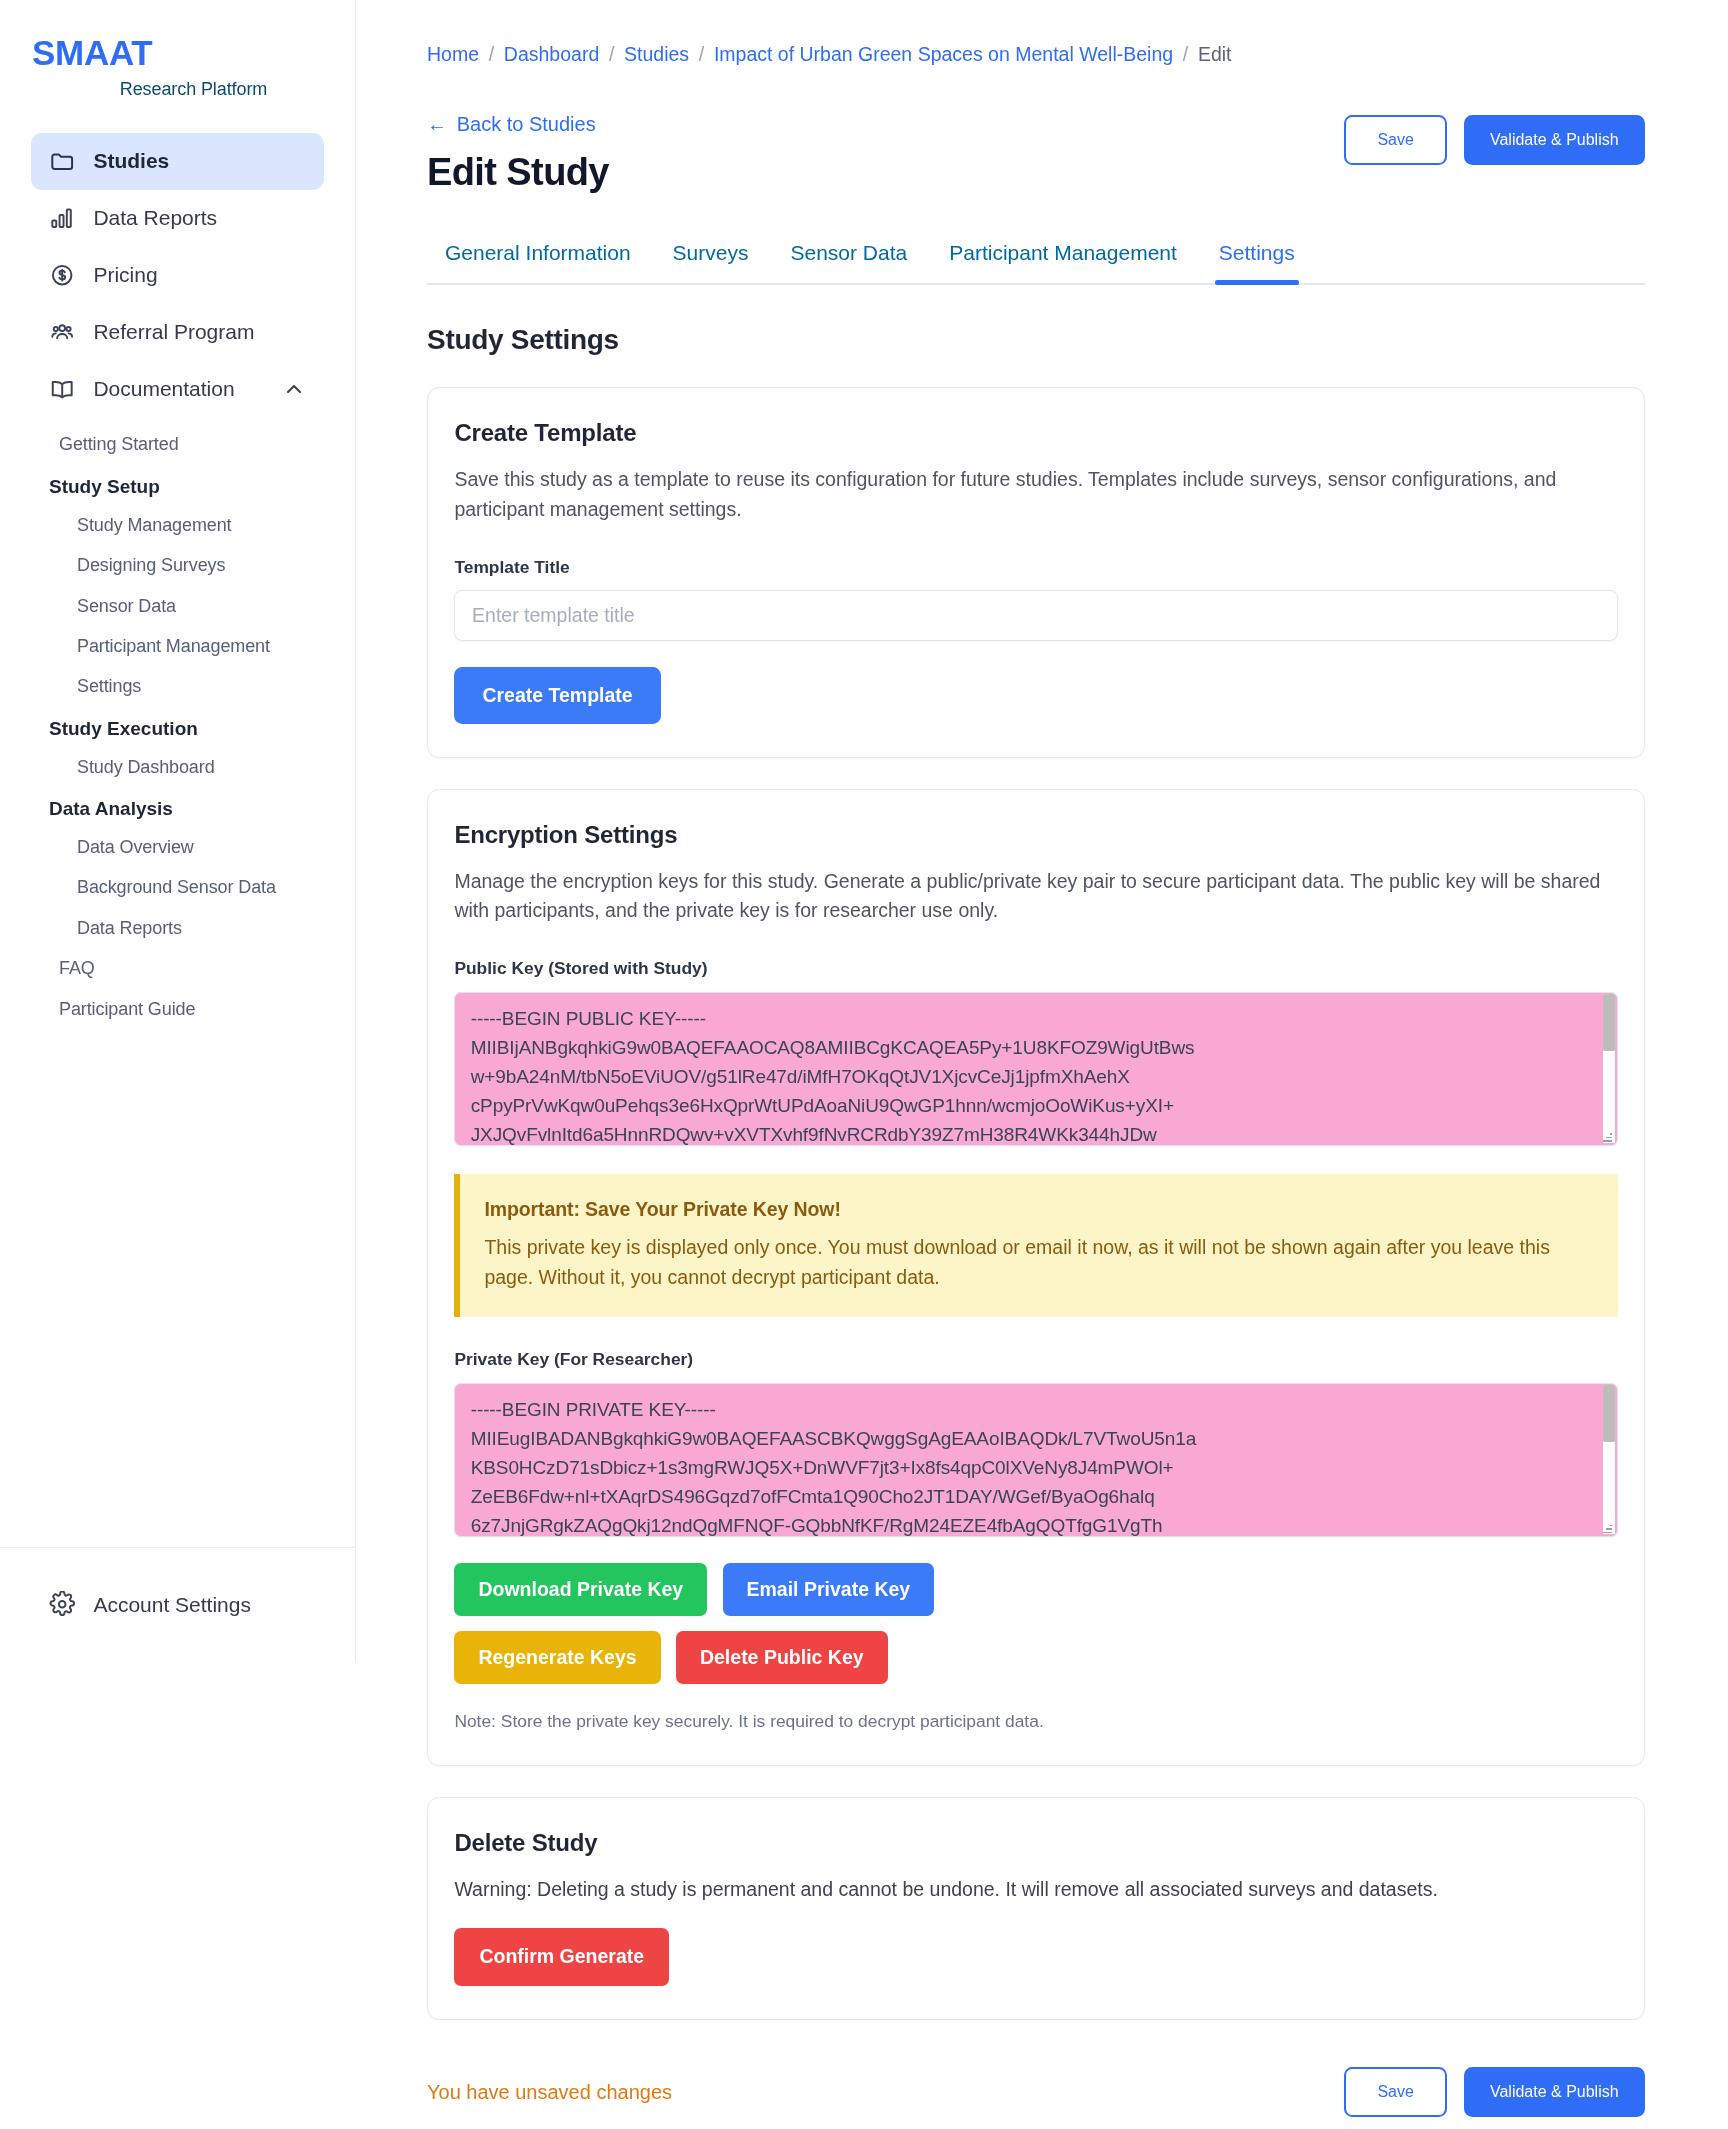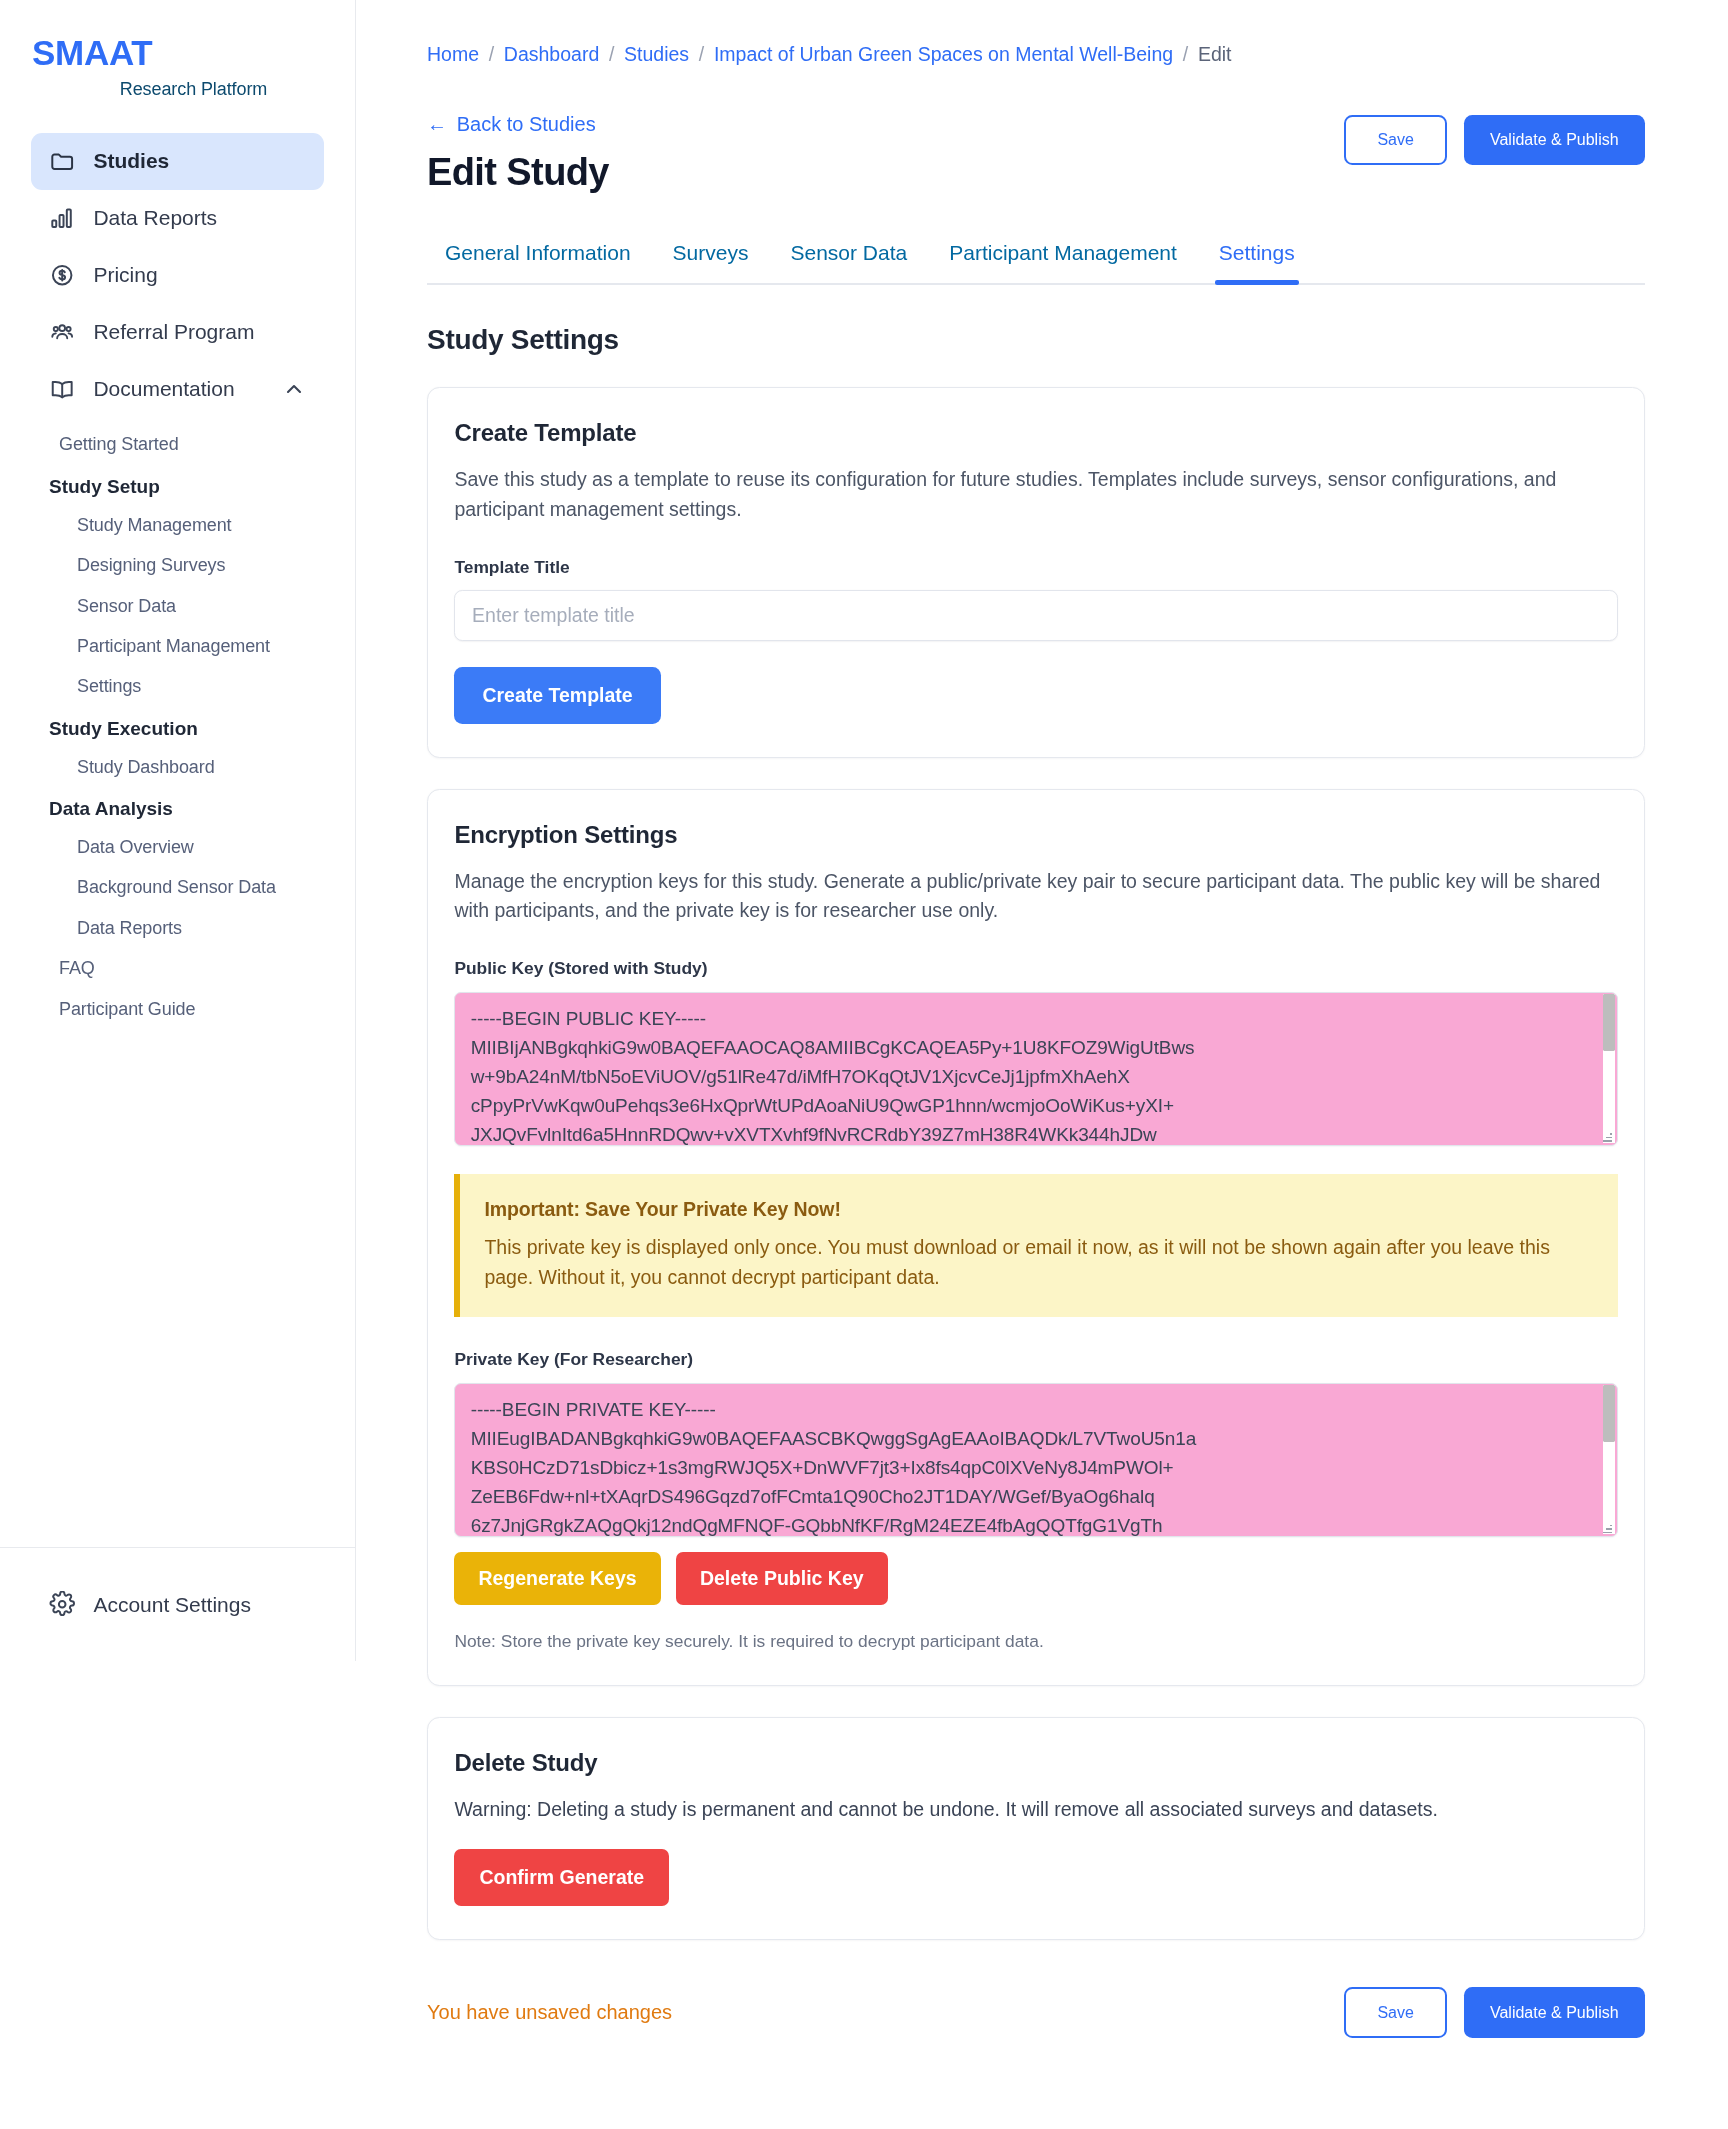--- a/index.html
+++ b/index.html
@@ -547,20 +547,24 @@
       <div class="key-scrollbar">
         <div class="key-thumb"></div>
       </div>
       <div class="key-resize">
             <i></i>
             <i></i>
             <i></i>
           </div>
     </div>
 
+    <div class="btn-row">
+      <button class="btn-act" style="background:#22c55e">Download Private Key</button>
+      <button class="btn-act" style="background:#3b7bf7">Email Private Key</button>
+    </div>
     <div class="btn-row second">
       <button class="btn-act" style="background:#eab308">Regenerate Keys</button>
       <button class="btn-act" style="background:#ef4444">Delete Public Key</button>
     </div>
 
     <div class="note">Note: Store the private key securely. It is required to decrypt participant data.</div>
   </section>
 
   
   <section class="card">

